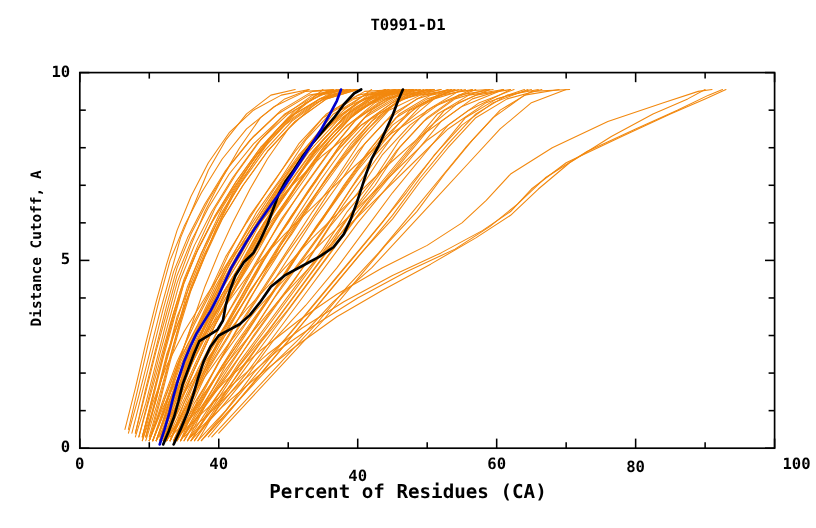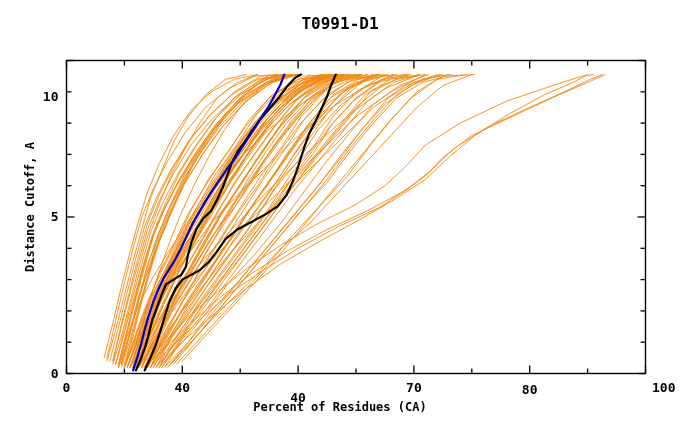--- a/index.html
+++ b/index.html
@@ -8,28 +8,28 @@
     background:#ffffff;
     font-family:"DejaVu Sans Mono","Liberation Mono",monospace;
     overflow:hidden;
     position:relative;
   }
   #figure{position:absolute;left:0;top:0;width:680px;height:440px;}
   #title{
     position:absolute;left:0;top:14px;width:680px;
     text-align:center;
     font-family:"DejaVu Sans Mono","Liberation Mono",monospace;
-    font-weight:bold;font-size:16px;color:#000;
+    font-weight:bold;font-size:13px;color:#000;
     letter-spacing:0px;
   }
   #xlabel{
     position:absolute;left:0;top:400px;width:680px;
     text-align:center;
     font-family:"DejaVu Sans Mono","Liberation Mono",monospace;
-    font-weight:bold;font-size:12px;color:#000;
+    font-weight:bold;font-size:16px;color:#000;
   }
   #ylabel{
     position:absolute;
     left:-80px;top:200px;width:220px;
     text-align:center;
     transform:rotate(-90deg);
     transform-origin:center center;
     font-family:"DejaVu Sans Mono","Liberation Mono",monospace;
     font-weight:bold;font-size:12px;color:#000;
     white-space:nowrap;
@@ -198,21 +198,21 @@
         <line x1="645.5" y1="91.80000000000001" x2="640.5" y2="91.80000000000001" stroke="#000000" stroke-width="1.3"></line>
         <line x1="66.5" y1="60.5" x2="74.5" y2="60.5" stroke="#000000" stroke-width="1.3"></line>
         <line x1="645.5" y1="60.5" x2="637.5" y2="60.5" stroke="#000000" stroke-width="1.3"></line>
       </g>
   </svg>
 
   <div id="ticklabels">
       <div class="tlab xtlab" style="left: 36.5px; top: 379.5px;">0</div>
       <div class="tlab xtlab" style="left: 152.3px; top: 379.5px;">40</div>
       <div class="tlab xtlab" style="left: 268.1px; top: 379.5px; margin-top: 10px;">40</div>
-      <div class="tlab xtlab" style="left: 383.9px; top: 379.5px;">70</div>
+      <div class="tlab xtlab" style="left: 383.9px; top: 379.5px;">60</div>
       <div class="tlab xtlab" style="left: 499.7px; top: 382px;">80</div>
       <div class="tlab xtlab" style="left: 615.5px; top: 379.5px; text-align: right;">100</div>
       <div class="tlab ytlab" style="left: 18.5px; top: 365.5px;">0</div>
       <div class="tlab ytlab" style="left: 18.5px; top: 209px;">5</div>
-      <div class="tlab ytlab" style="left: 18.5px; top: 52.5px; margin-top: 36px;">10</div>
+      <div class="tlab ytlab" style="left: 18.5px; top: 52.5px;">10</div>
     </div>
 
 </div>
 
 </body></html>

